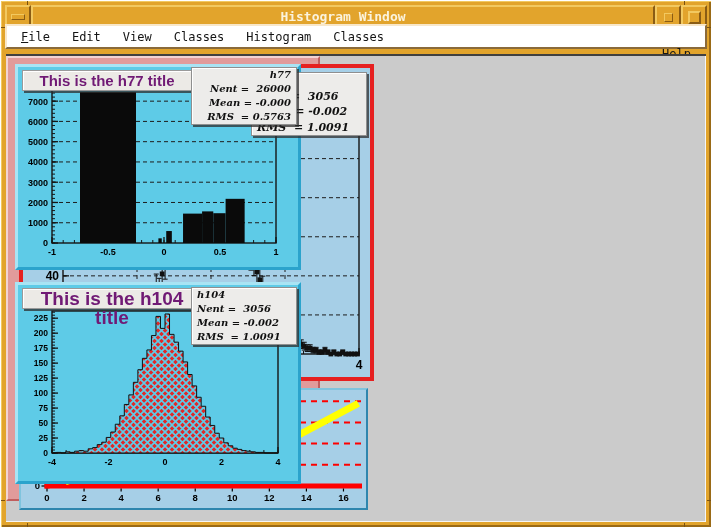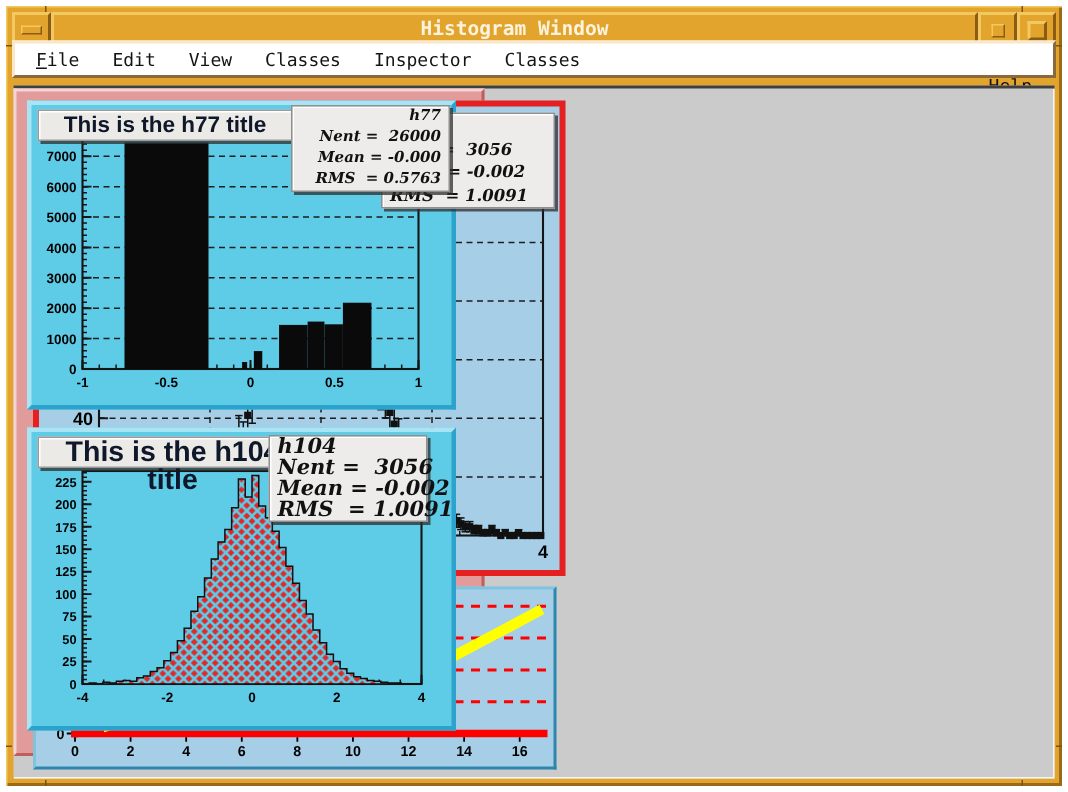--- a/index.html
+++ b/index.html
@@ -1,20 +1,20 @@
 <!DOCTYPE html>
 <html><head>
 <meta charset="utf-8">
 <style>
   html,body{margin:0;padding:0;}
   body{width:712px;height:528px;position:relative;overflow:hidden;
        font-family:"Liberation Sans",sans-serif;background:#E2A42C;user-select:none;}
 
   
-  .frame{position:absolute;inset:0;background:#E2A42C;border:4px solid #ffffff;
+  .frame{position:absolute;inset:0;background:#E2A42C;border:1px solid #ffffff;
          box-shadow:inset 1px 1px 0 #F2C960, inset -2px -2px 0 #9A6A16;}
   .notch{position:absolute;background:#7A5210;}
 
   .titlerow{position:absolute;top:4px;left:4px;right:4px;height:24px;display:flex;}
   .tbtn{background:#E2A42C;border:2px solid;border-color:#F2C960 #8A5C14 #8A5C14 #F2C960;
         width:26px;display:flex;align-items:center;justify-content:center;box-sizing:border-box;}
   .titlebar{flex:1;background:#E2A42C;border:2px solid;border-color:#F2C960 #8A5C14 #8A5C14 #F2C960;
         text-align:center;color:#FBF3DD;font-family:"DejaVu Sans Mono",monospace;
         font-size:13px;font-weight:bold;line-height:20px;box-sizing:border-box;}
   .dash{width:12px;height:4px;background:#E2A42C;border:1px solid;border-color:#F2C960 #8A5C14 #8A5C14 #F2C960;}
@@ -42,32 +42,32 @@
           border-color:#F2D4D4 #C05E5E #C05E5E #F2D4D4;box-sizing:border-box;}
   #pad-h77{left:9px;top:8px;width:280px;height:200px;border:3px solid;
           border-color:#A9E4F4 #2BA3CC #2BA3CC #A9E4F4;background:#5ECBE7;}
   #pad-h104{left:9px;top:226px;width:280px;height:196px;border:3px solid;
           border-color:#A9E4F4 #2BA3CC #2BA3CC #A9E4F4;background:#5ECBE7;}
   .pad svg{position:absolute;left:0;top:0;}
 
   
   .padtitle{position:absolute;background:#ECEAE6;border:1px solid #9A9A9A;
         box-shadow:2px 2px 0 rgba(45,45,45,.75), inset 1px 1px 0 #FFF;
-        text-align:center;font-weight:bold;color:#0f172a;z-index:5;}
+        text-align:center;font-weight:bold;color:#701a75;z-index:5;}
   .statbox{position:absolute;background:#EDECEA;border:1px solid #8F8F8F;
         box-shadow:2px 2px 0 rgba(45,45,45,.75), inset 1px 1px 0 #FFF;
         font-family:"DejaVu Serif",serif;font-style:italic;font-weight:bold;color:#111;z-index:5;}
   .stat-line{padding:0 5px;white-space:pre;}
 
   #title-h101{left:6px;top:3px;width:190px;height:16px;font-size:12.5px;line-height:16px;}
   #stats-h101{right:3px;top:4px;width:114px;font-size:11px;line-height:15.5px;}
   #title-h77{left:4px;top:3px;width:168px;height:19px;font-size:15px;line-height:19px;}
   #stats-h77{right:1px;top:0px;width:104px;font-size:10px;line-height:14px;text-align:right;}
   #title-h104{left:4px;top:3px;width:178px;height:19px;font-size:19px;line-height:19px;}
-  #stats-h104{right:16px;top:2px;width:104px;font-size:14px;line-height:14px;}
+  #stats-h104{right:1px;top:2px;width:104px;font-size:10px;line-height:14px;}
 </style>
 </head>
 <body>
 
 <div class="frame">
   <div class="notch" style="top:0;left:26px;width:1px;height:4px;"></div>
   <div class="notch" style="top:0;right:26px;width:1px;height:4px;"></div>
   <div class="notch" style="bottom:0;left:26px;width:1px;height:4px;"></div>
   <div class="notch" style="bottom:0;right:26px;width:1px;height:4px;"></div>
   <div class="notch" style="left:0;top:26px;width:4px;height:1px;"></div>
@@ -86,21 +86,21 @@
     <div class="tbtn">
       <span class="sq-big"></span>
     </div>
   </div>
 
   <div class="menubar">
     <span class="menu-item"><span class="mnemonic">F</span><span>ile</span></span>
     <span class="menu-item"><span class="mnemonic"></span><span>Edit</span></span>
     <span class="menu-item"><span class="mnemonic"></span><span>View</span></span>
     <span class="menu-item"><span class="mnemonic"></span><span>Classes</span></span>
-    <span class="menu-item"><span class="mnemonic"></span><span>Inspector</span></span>
+    <span class="menu-item"><span class="mnemonic"></span><span>Histogram</span></span>
     <span class="menu-item"><span class="mnemonic"></span><span>Classes</span></span>
     <span class="menu-item menu-help"><span class="mnemonic">H</span><span>elp</span></span>
   </div>
 
   <div class="client">
 
     <div class="pad" id="pad-h101">
       <svg id="svg-h101" width="347" height="309">
           <line x1="114" y1="32" x2="114" y2="286" stroke="#1d1d1d" stroke-width="1" stroke-dasharray="4 3"></line>
           <line x1="188" y1="32" x2="188" y2="286" stroke="#1d1d1d" stroke-width="1" stroke-dasharray="4 3"></line>

